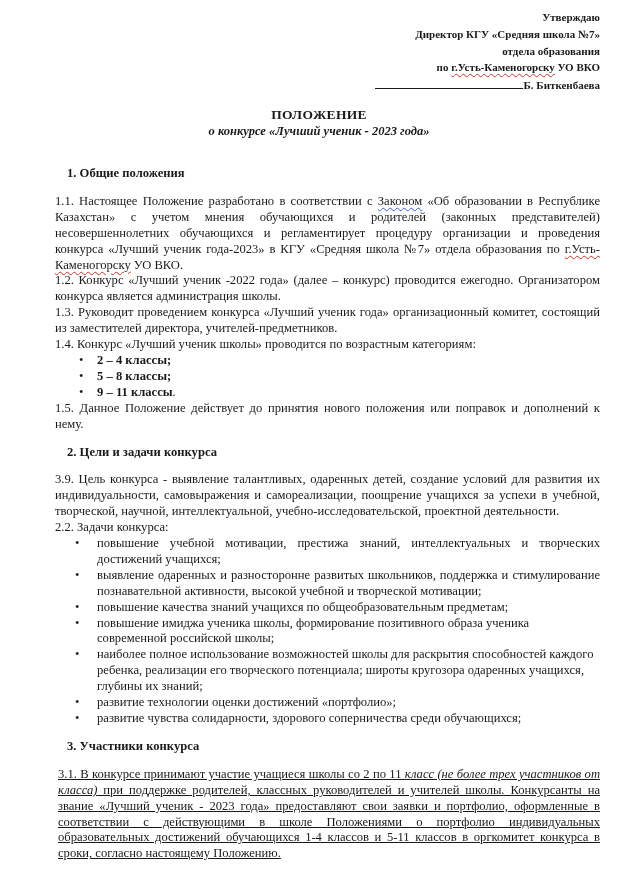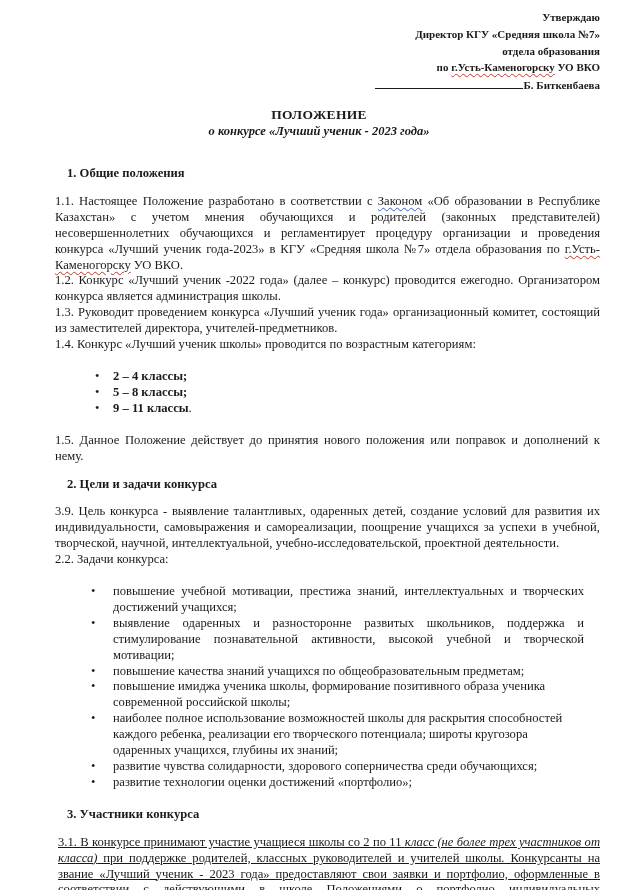--- a/index.html
+++ b/index.html
@@ -16,21 +16,21 @@
   .squiggle-blue { text-decoration: underline wavy #3a5fcd; text-decoration-thickness: 1px; text-underline-offset: 2px; }
 
   .title-block { position: absolute; left: 0; width: 638px; top: 106px; text-align: center; }
   .doc-title { font-weight: bold; font-size: 13.5px; line-height: 17px; letter-spacing: 0.3px; }
   .doc-subtitle { font-style: italic; font-weight: bold; font-size: 12.5px; line-height: 17px; }
 
   .content { position: absolute; left: 55px; top: 154px; width: 545px;
              font-size: 12.6px; line-height: 15.9px; }
   .content p { margin: 0; text-align: justify; }
   .content h2 { margin: 12px; font-size: 12.6px; line-height: 15.9px; font-weight: bold; }
-  .content ul { margin: 16px; padding: 0; list-style: none; }
+  .content ul { margin: 0; padding: 0; list-style: none; }
   .content ul.age li { position: relative; padding-left: 42px; font-weight: bold; }
   .content ul.age li::before { content: "•"; position: absolute; left: 24px; font-weight: normal; }
   .content ul.tasks li { position: relative; padding-left: 42px; text-align: justify; }
   .content ul.tasks li::before { content: "•"; position: absolute; left: 20px; }
   .content .indent1 { padding-left: 3px; text-decoration: underline; }
   .italic { font-style: italic; }
 </style>
 </head>
 <body>
 
@@ -65,20 +65,20 @@
 
     <h2>2. Цели и задачи конкурса</h2>
     <p>3.9. Цель конкурса - выявление талантливых, одаренных детей, создание условий для развития их индивидуальности, самовыражения и самореализации, поощрение учащихся за  успехи  в  учебной, творческой,  научной,  интеллектуальной,  учебно-исследовательской, проектной деятельности.</p>
     <p>2.2. Задачи конкурса:</p>
     <ul class="tasks">
       <li>повышение учебной мотивации, престижа знаний, интеллектуальных и творческих достижений учащихся;</li>
       <li>выявление одаренных и разносторонне развитых школьников, поддержка и стимулирование познавательной активности, высокой учебной и творческой мотивации;</li>
       <li>повышение качества знаний учащихся по общеобразовательным предметам;</li>
       <li style="text-align:left">повышение имиджа ученика школы, формирование позитивного образа ученика современной российской школы;</li>
       <li style="text-align:left">наиболее полное использование возможностей школы для раскрытия способностей каждого ребенка, реализации его творческого потенциала; широты кругозора одаренных учащихся, глубины их знаний;</li>
+      <li>развитие технологии оценки достижений «портфолио»;</li>
       <li>развитие чувства солидарности, здорового соперничества среди обучающихся;</li>
-      <li>развитие технологии оценки достижений «портфолио»;</li>
     </ul>
 
     <h2>3. Участники конкурса</h2>
     <p class="indent1"><span>3.1. В конкурсе принимают участие учащиеся школы со 2 по 11 </span><span class="italic">класс (не более трех участников от класса)</span><span> при поддержке родителей, классных руководителей и учителей школы. Конкурсанты на звание «Лучший ученик  - 2023 года» предоставляют свои заявки и портфолио, оформленные в соответствии с действующими в школе Положениями о портфолио индивидуальных образовательных достижений обучающихся 1-4 классов и 5-11 классов в оргкомитет конкурса в сроки, согласно настоящему Положению.</span></p>
   </div>
 </div>
 
 </body></html>

